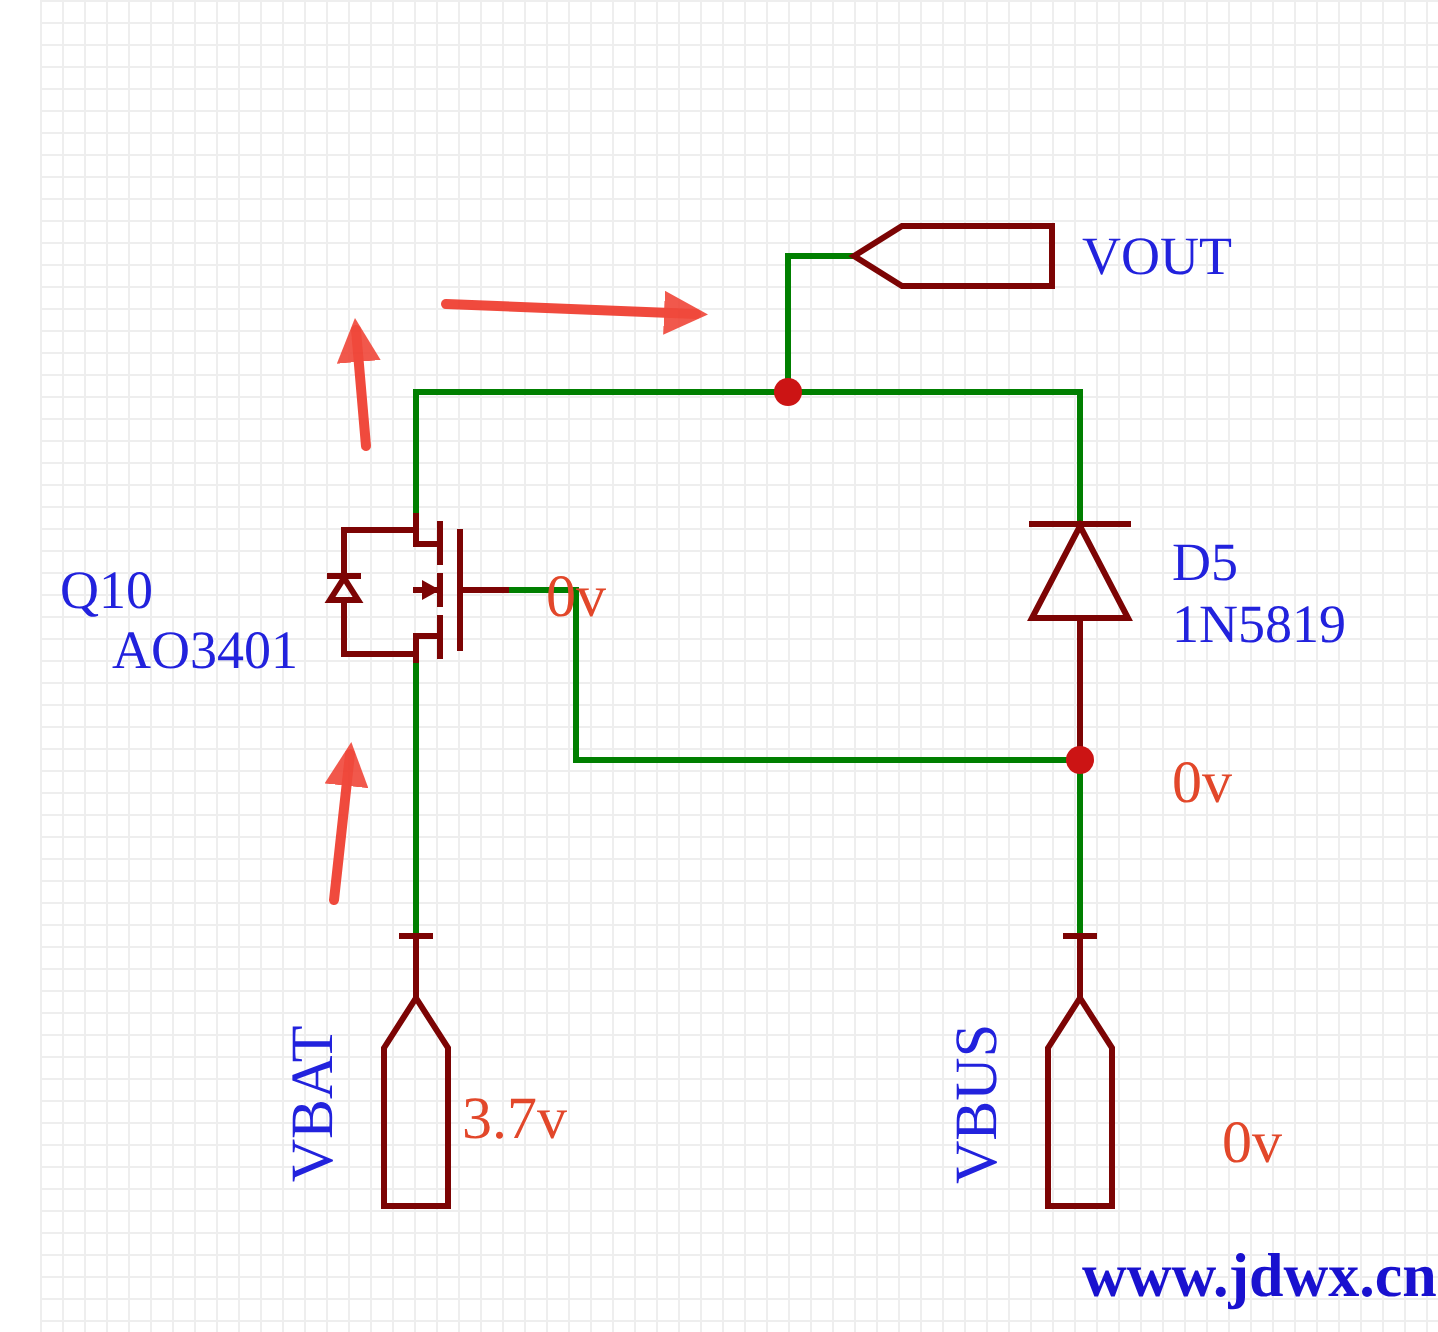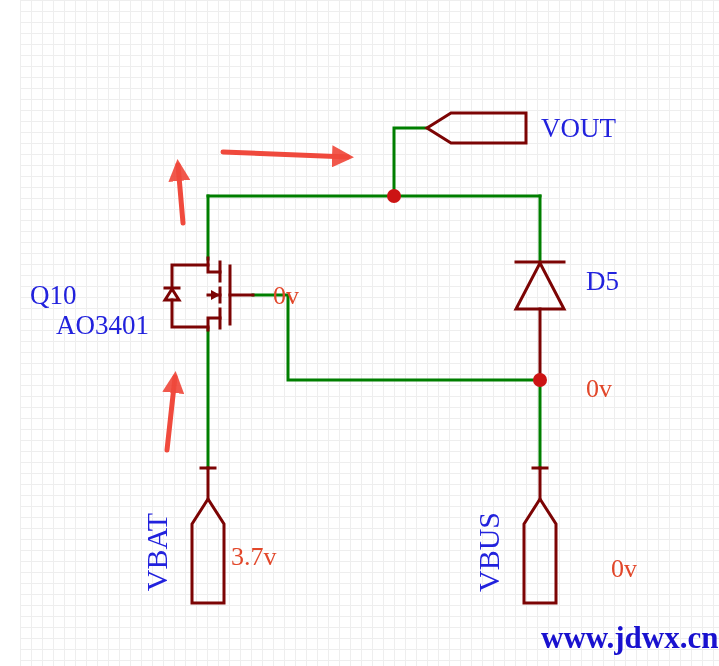--- a/index.html
+++ b/index.html
@@ -17,21 +17,21 @@
   }
   #schem{position:absolute;left:0;top:0;}
   .wire{stroke:var(--wire,#007f00);stroke-width:3;fill:none;stroke-linecap:square;}
   .comp{stroke:var(--component,#7c0404);stroke-width:3;fill:none;stroke-linejoin:miter;stroke-linecap:square;}
   .comp-fill{fill:var(--component,#7c0404);stroke:none;}
   .dot{fill:var(--junction,#cc1414);stroke:none;}
   .arrow{stroke:var(--arrow,#ef3b2d);stroke-width:5;fill:none;stroke-linecap:round;opacity:.92;}
   .arrowhead{fill:var(--arrow,#ef3b2d);opacity:.92;}
   .lbl{position:absolute;line-height:1.1;white-space:nowrap;}
   .ref{color:var(--label,#2222dd);font-size:27px;}
-  .val{color:var(--value,#e2472a);font-size:26px;}
+  .val{color:var(--value,#e2472a);font-size:30px;}
   .vlabel{position:absolute;transform:translate(-50%,-50%) rotate(-90deg);
           color:var(--label,#2222dd);font-size:30px;white-space:nowrap;}
   .watermark{position:absolute;left:521px;top:620px;font-size:31px;font-weight:bold;
              color:var(--watermark,#1911cf);z-index:3;}
   .byline{position:absolute;left:471px;top:641px;font-size:15px;
           color:var(--byline,#999999);opacity:.8;z-index:2;}
 </style>
 </head>
 <body>
 
@@ -101,20 +101,21 @@
       <line class="arrow" x1="147" y1="450" x2="155" y2="377" marker-end="url(#ah)"></line>
     </g>
   </svg>
 
   <div class="lbl ref" style="left:521px;top:114px;">VOUT</div>
 
   <div class="lbl ref" style="left:10px;top:281px;">Q10</div>
   <div class="lbl ref" style="left:24px;top:311px;padding-left:12px;">AO3401</div>
 
   <div class="lbl ref" style="left:566px;top:267px;">D5</div>
+  <div class="lbl ref" style="left:566px;top:298px;">1N5819</div>
 
   <div class="lbl val" style="left:253px;top:282px;">0v</div>
   <div class="lbl val" style="left:566px;top:375px;">0v</div>
 
   <div class="vlabel" style="left:137px;top:552px;">VBAT</div>
   <div class="lbl val" style="left:211px;top:543px;">3.7v</div>
 
   <div class="vlabel" style="left:469px;top:552px;">VBUS</div>
   <div class="lbl val" style="left:591px;top:555px;">0v</div>
 

